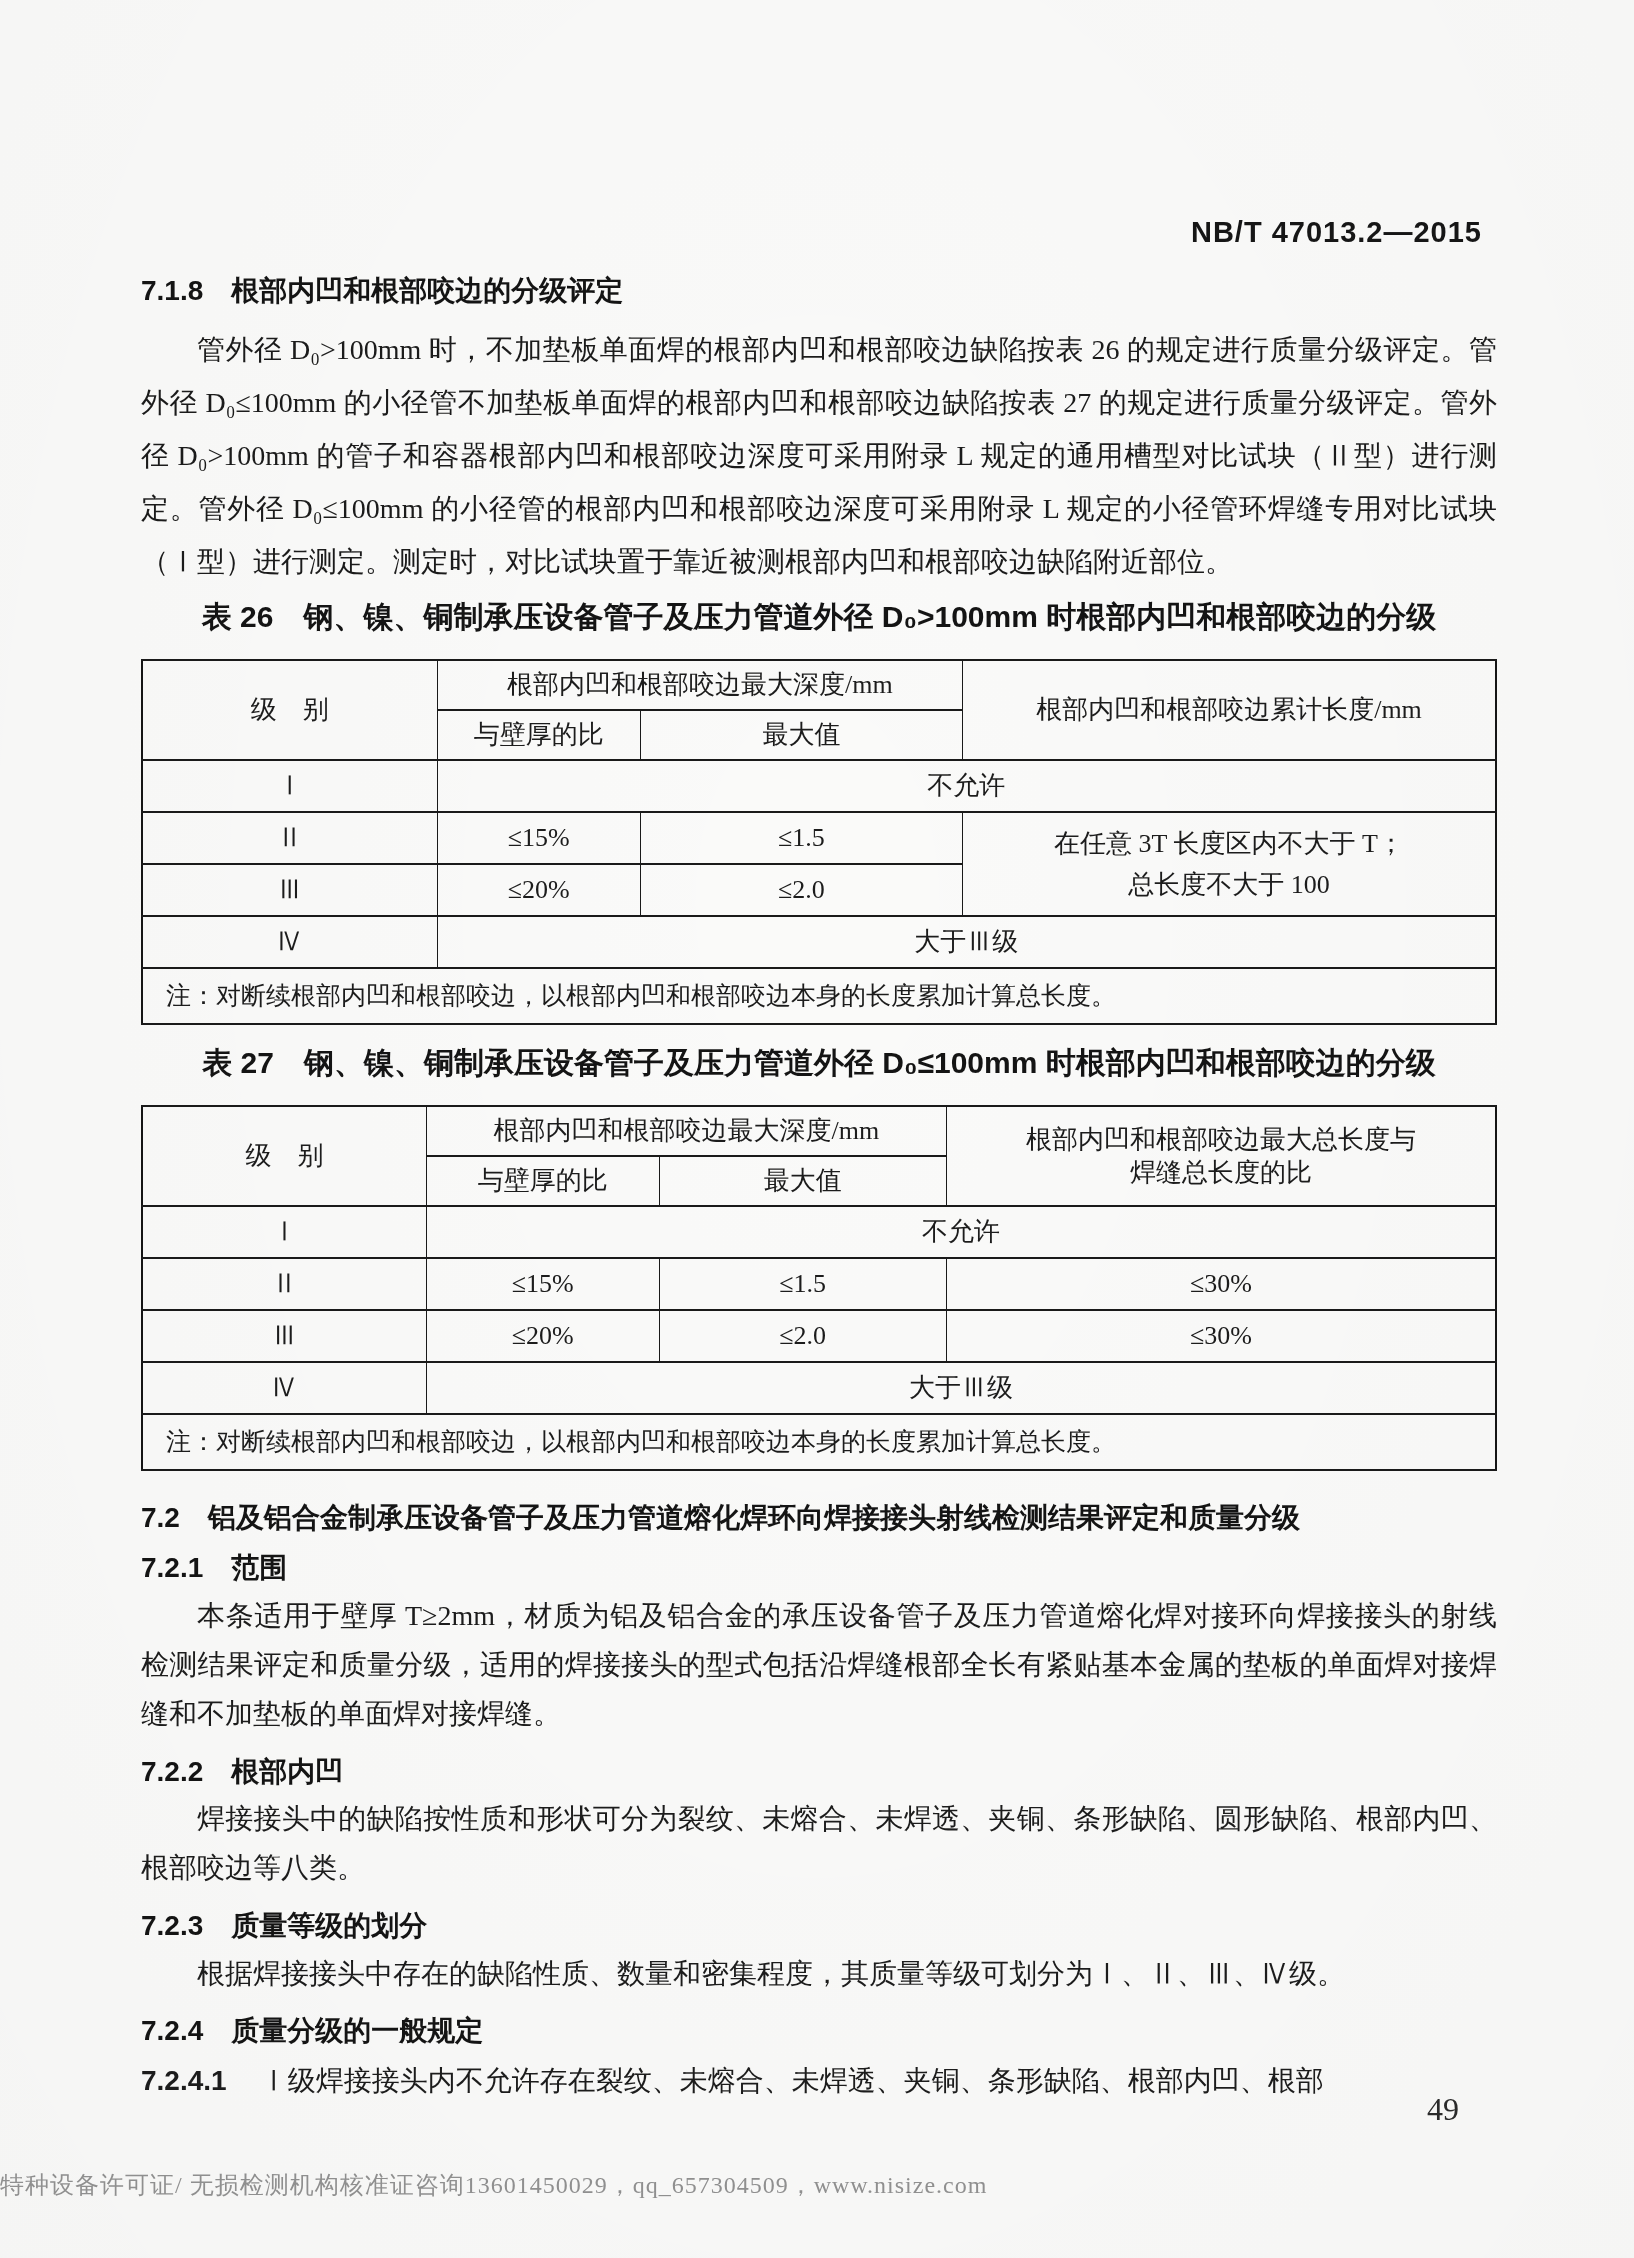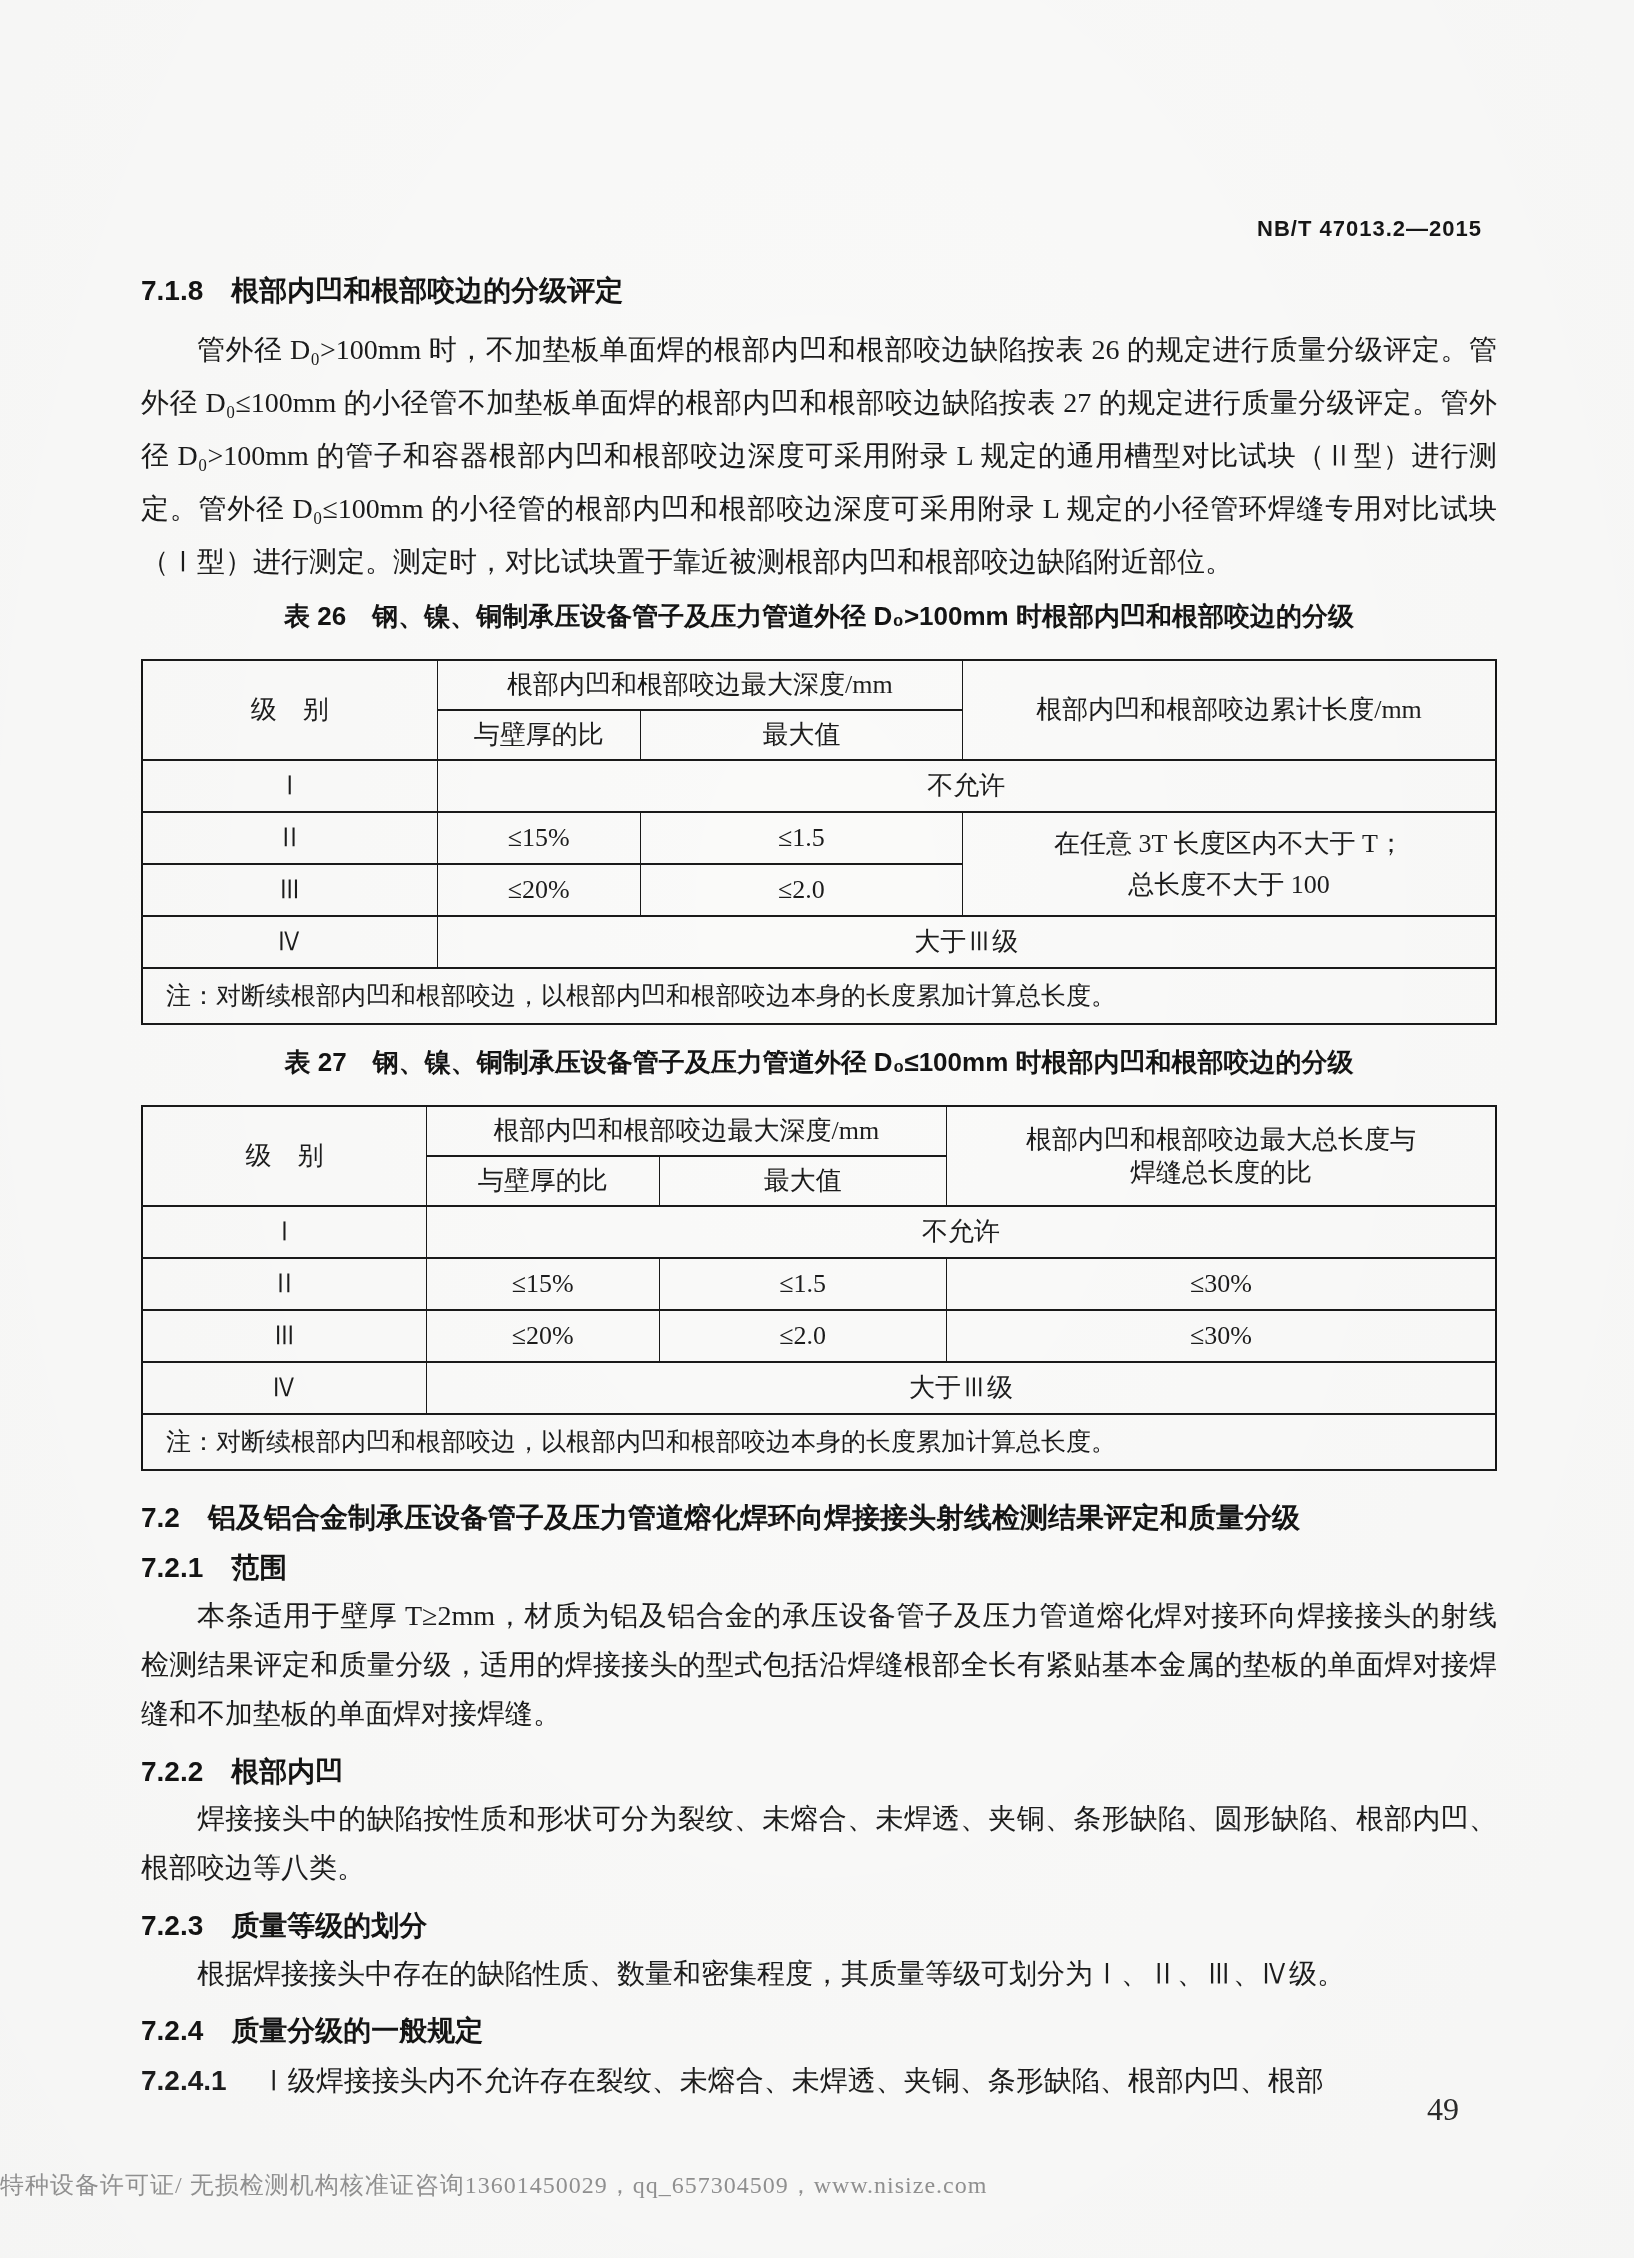--- a/index.html
+++ b/index.html
@@ -13,42 +13,42 @@
   }
   .scan-page {
     position: absolute; inset: 0;
     background:
       radial-gradient(ellipse at 50% 40%, rgba(0,0,0,0.012), rgba(0,0,0,0.03)),
       #fdfdfc;
   }
   .hdr-right {
     position: absolute; top: 216px; right: 153px;
     font-family: "Liberation Sans", sans-serif;
-    font-weight: 700; font-size: 22px; letter-spacing: 1px;
+    font-weight: 700; font-size: 29px; letter-spacing: 1px;
     color: #161616;
   }
   .content {
     position: absolute; left: 141px; top: 0;
     width: 1356px;
   }
   .h-sans {
     font-family: "Liberation Sans", sans-serif;
     font-weight: 700; font-size: 28px; color: #141414;
     line-height: 35px;
   }
   .h-718 { margin-top: 273px; }
   .para {
     font-size: 28px; line-height: 53px;
     text-align: justify; text-indent: 2em;
     color: #1b1b1b; margin: 0;
   }
   .p-718 { margin-top: 15.4px; }
   .tbl-caption {
     font-family: "Liberation Sans", sans-serif;
-    font-weight: 700; font-size: 26px; color: #141414;
+    font-weight: 700; font-size: 30px; color: #141414;
     text-align: center; line-height: 33px;
   }
   .cap-26 { margin-top: 11.6px; }
   .cap-27 { margin-top: 21px; }
   table.gridtbl {
     width: 100%;
     border-collapse: collapse;
     margin-top: 26px;
     table-layout: fixed;
     font-size: 26px;

